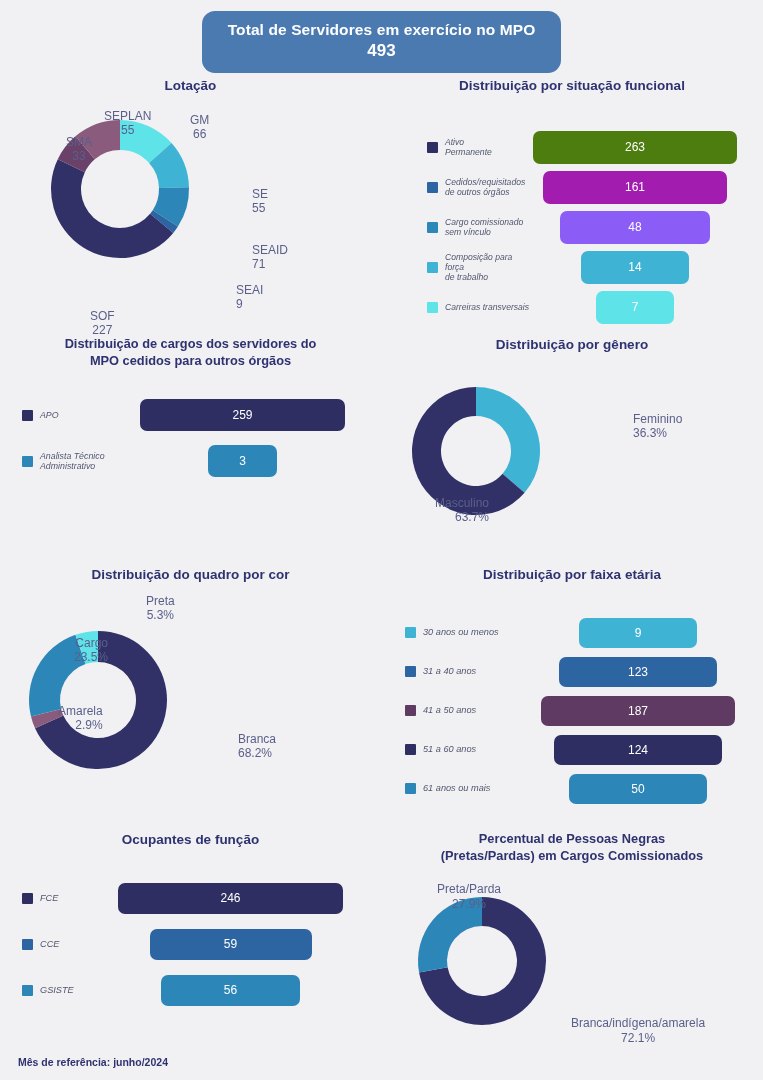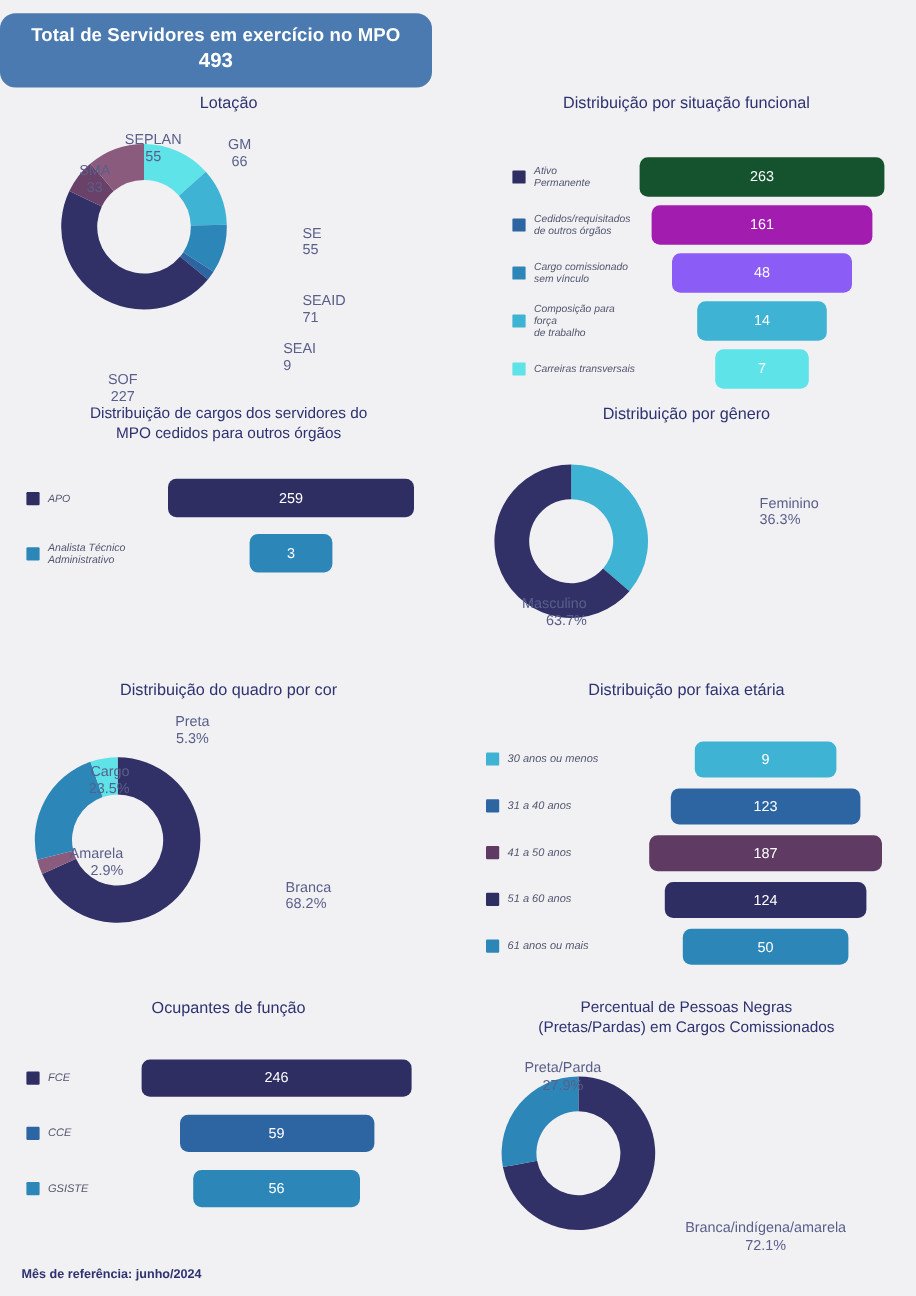--- a/index.html
+++ b/index.html
@@ -9,20 +9,21 @@
     height: 1080px;
     background: #f1f1f3;
     font-family: "Liberation Sans", sans-serif;
     overflow: hidden;
     position: relative;
   }
 
   
   .header-wrap {
     display: flex;
+    justify-content: center;
     padding-top: 11px;
   }
   .header-banner {
     background: #4a7ab0;
     border-radius: 13px;
     padding: 9px 26px 11px;
     text-align: center;
     min-width: 310px;
   }
   .header-title {
@@ -46,21 +47,21 @@
     grid-template-columns: 381px 382px;
     grid-template-rows: 259px 230px 265px 240px;
     margin-top: 4px;
   }
   .panel { position: relative; }
 
   .panel-title {
     text-align: center;
     color: #2e3270;
     font-size: 13.5px;
-    font-weight: normal;
+    font-weight: bold;
     line-height: 1.28;
     padding: 0 22px;
   }
   .panel-title.small { font-size: 12.8px; }
 
   
   .donut-area { position: relative; width: 100%; }
   .donut-area svg { display: block; margin: 0 auto; overflow: visible; }
 
   .donut-label {
@@ -181,21 +182,21 @@
   <div class="panel">
     <div class="panel-title">Distribuição por situação funcional</div>
     <div class="bars" id="bars-situacao" style="margin-top: 36px; padding-right: 26px;">
         <div class="bar-row">
           <div class="bar-legend">
             <span class="swatch" style="background: rgb(46, 46, 99);"></span>
             <span class="bar-legend-label">Ativo
 Permanente</span>
           </div>
           <div class="bar-track">
-            <div class="bar-fill" style="background: #14532d; width: 100%; left: 0%;">
+            <div class="bar-fill" style="background: #4d7c0f; width: 100%; left: 0%;">
               <span class="bar-value">263</span>
             </div>
           </div>
         </div>
         <div class="bar-row">
           <div class="bar-legend">
             <span class="swatch" style="background: rgb(45, 101, 163);"></span>
             <span class="bar-legend-label">Cedidos/requisitados
 de outros órgãos</span>
           </div>

